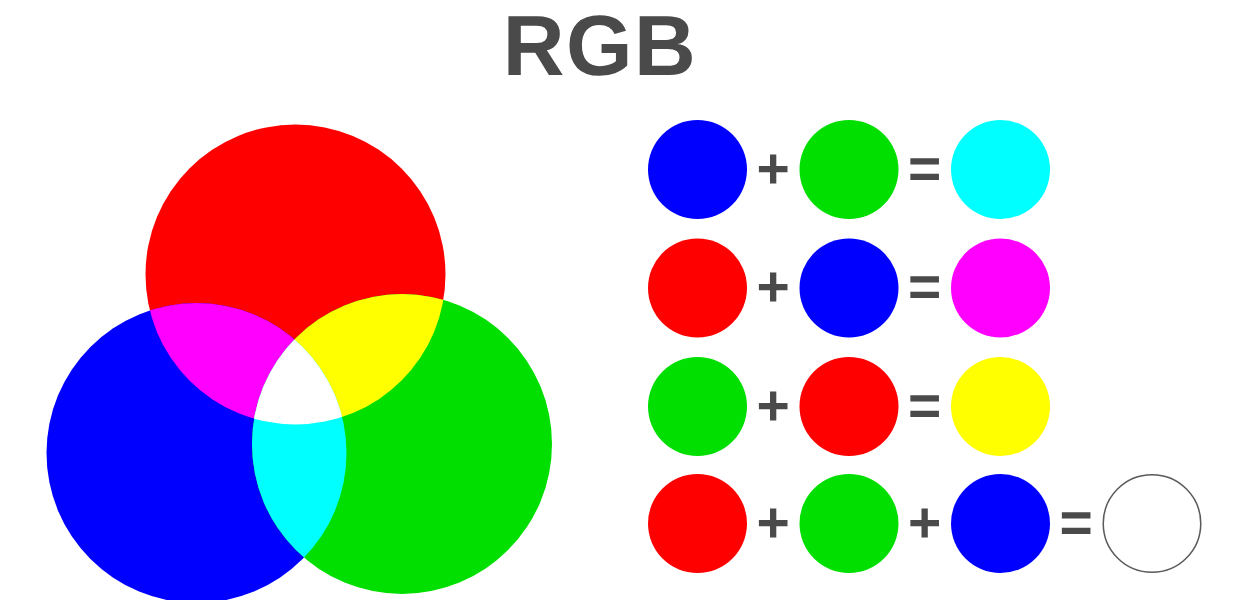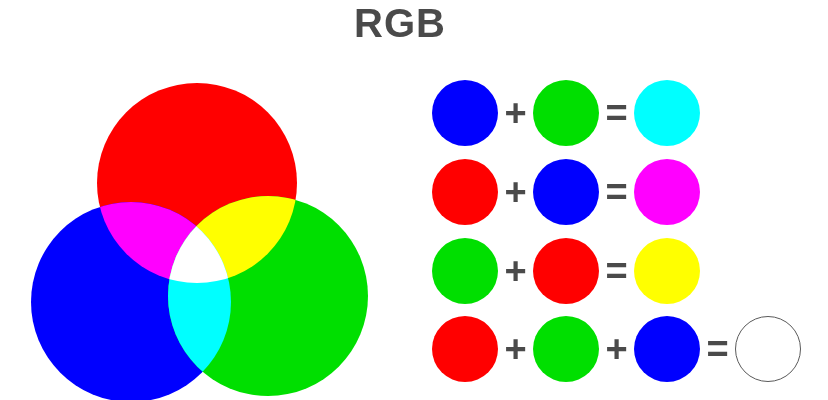--- a/index.html
+++ b/index.html
@@ -15,21 +15,21 @@
     background: #ffffff;
     overflow: hidden;
   }
   #page-title {
     position: absolute;
     top: 3px;
     left: 0;
     width: 800px;
     margin: 0;
     text-align: center;
-    font-size: 40px;
+    font-size: 57px;
     line-height: 1;
     font-weight: bold;
     letter-spacing: 1px;
   }
   #venn-svg {
     position: absolute;
     left: 0;
     top: 0;
     width: 414px;
     height: 400px;

